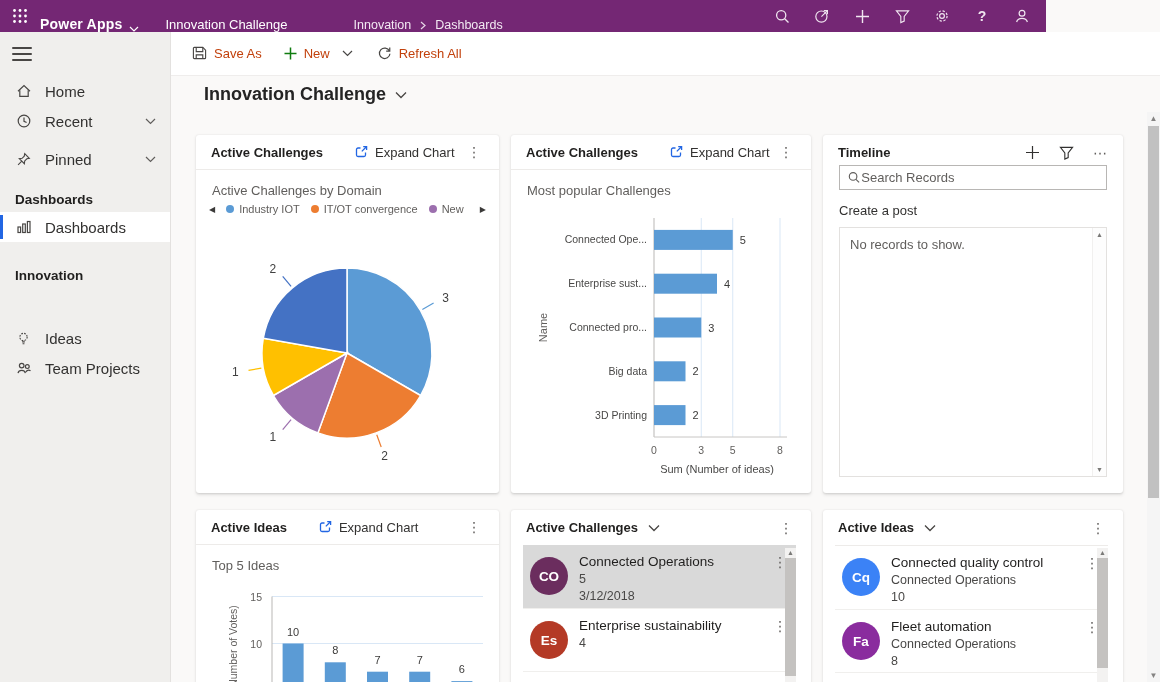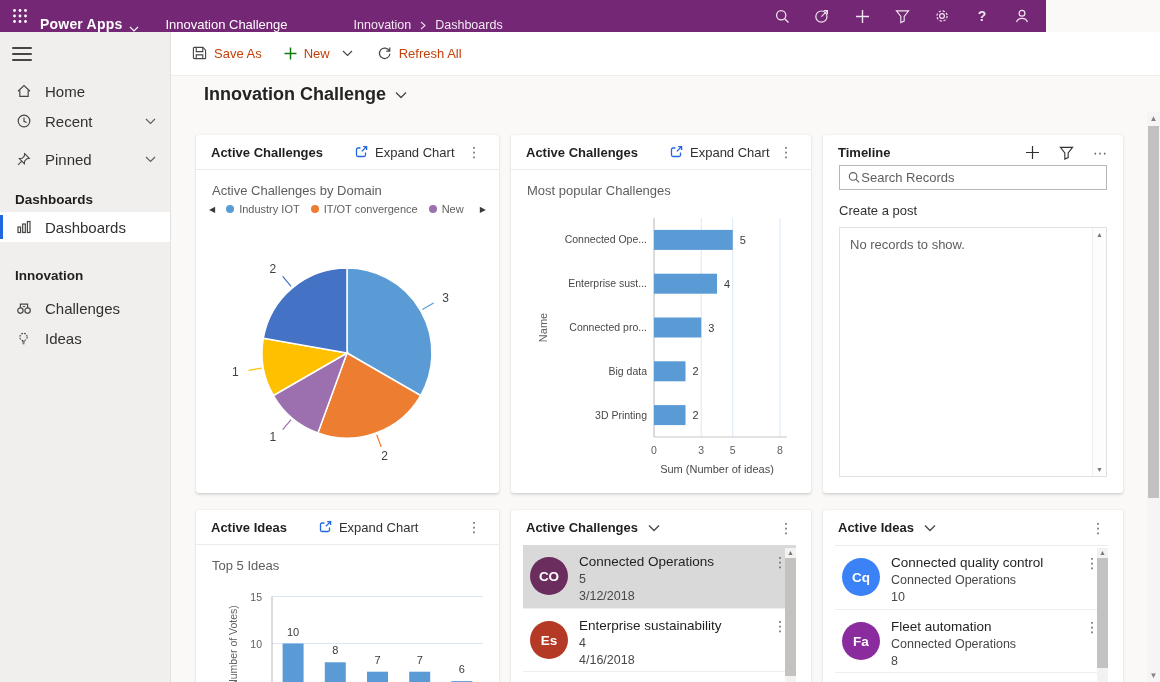--- a/index.html
+++ b/index.html
@@ -236,38 +236,39 @@
         <svg width="16" height="16" viewBox="0 0 16 16" fill="none" stroke="currentColor" stroke-width="1.2">
           <rect x="2" y="8" width="2.6" height="5.5"></rect>
           <rect x="6.7" y="5" width="2.6" height="8.5"></rect>
           <rect x="11.4" y="2.5" width="2.6" height="11"></rect>
         </svg>
       </span>
     <span>Dashboards</span>
   </div>
 
   <div class="nav-head" style="top:236px">Innovation</div>
-  <div class="nav-item" style="top:261px">
-    <span class="nav-ic">
-        <svg width="16" height="16" viewBox="0 0 16 16" fill="none" stroke="currentColor" stroke-width="1.2">
-          <circle cx="4.4" cy="10.6" r="2.7"></circle>
-          <circle cx="11.6" cy="10.6" r="2.7"></circle>
-          <path d="M4.4 7.9V4.2h7.2v3.7M6.8 6.5h2.4"></path>
-        </svg>
-      </span>
-    <span>Challenges</span>
-  </div>
   <div class="nav-item" style="top:291px">
     <span class="nav-ic">
         <svg width="15" height="15" viewBox="0 0 16 16" fill="none" stroke="currentColor" stroke-width="1.2">
           <circle cx="8" cy="6.4" r="3.9" stroke-dasharray="1.8 1.3"></circle>
           <path d="M6.6 11.6h2.8M7 13.6h2"></path>
         </svg>
       </span>
     <span>Ideas</span>
+  </div>
+  <div class="nav-item" style="top:321px">
+    <span class="nav-ic">
+        <svg width="16" height="16" viewBox="0 0 16 16" fill="none" stroke="currentColor" stroke-width="1.2">
+          <circle cx="5.7" cy="5.6" r="2.3"></circle>
+          <circle cx="11.3" cy="6.6" r="1.9"></circle>
+          <path d="M2 13.2a3.8 3.6 0 0 1 7.4 0"></path>
+          <path d="M9.9 12.2a2.9 2.7 0 0 1 4.6-1.4"></path>
+        </svg>
+      </span>
+    <span>Team Projects</span>
   </div>
 </aside>
 
 <main class="content">
 
   <div class="page-title">
     <h1>Innovation Challenge</h1>
     <svg width="12" height="8" viewBox="0 0 12 8" fill="none" stroke="#484644" stroke-width="1.3">
         <path d="M1 1.5l5 5 5-5"></path>
       </svg>
@@ -442,21 +443,20 @@
         <span class="avatar" style="background: rgb(107, 45, 94);">CO</span>
         <div class="t">Connected Operations</div>
         <div class="s">5</div>
         <div class="s">3/12/2018</div>
         <span class="vdots">⋮</span>
       </div>
       <div class="lrow">
         <span class="avatar" style="background: rgb(180, 58, 38);">Es</span>
         <div class="t">Enterprise sustainability</div>
         <div class="s">4</div>
-        <div class="s">4/16/2018</div>
         <span class="vdots">⋮</span>
       </div>
       <div class="lrow">
 
         <div class="t">Connected products</div>
       </div>
     </div>
     <div class="list-scroll" style="height:205px">
       <span class="up">▲</span>
       <span class="thumb" style="top:10px; height:118px"></span>

